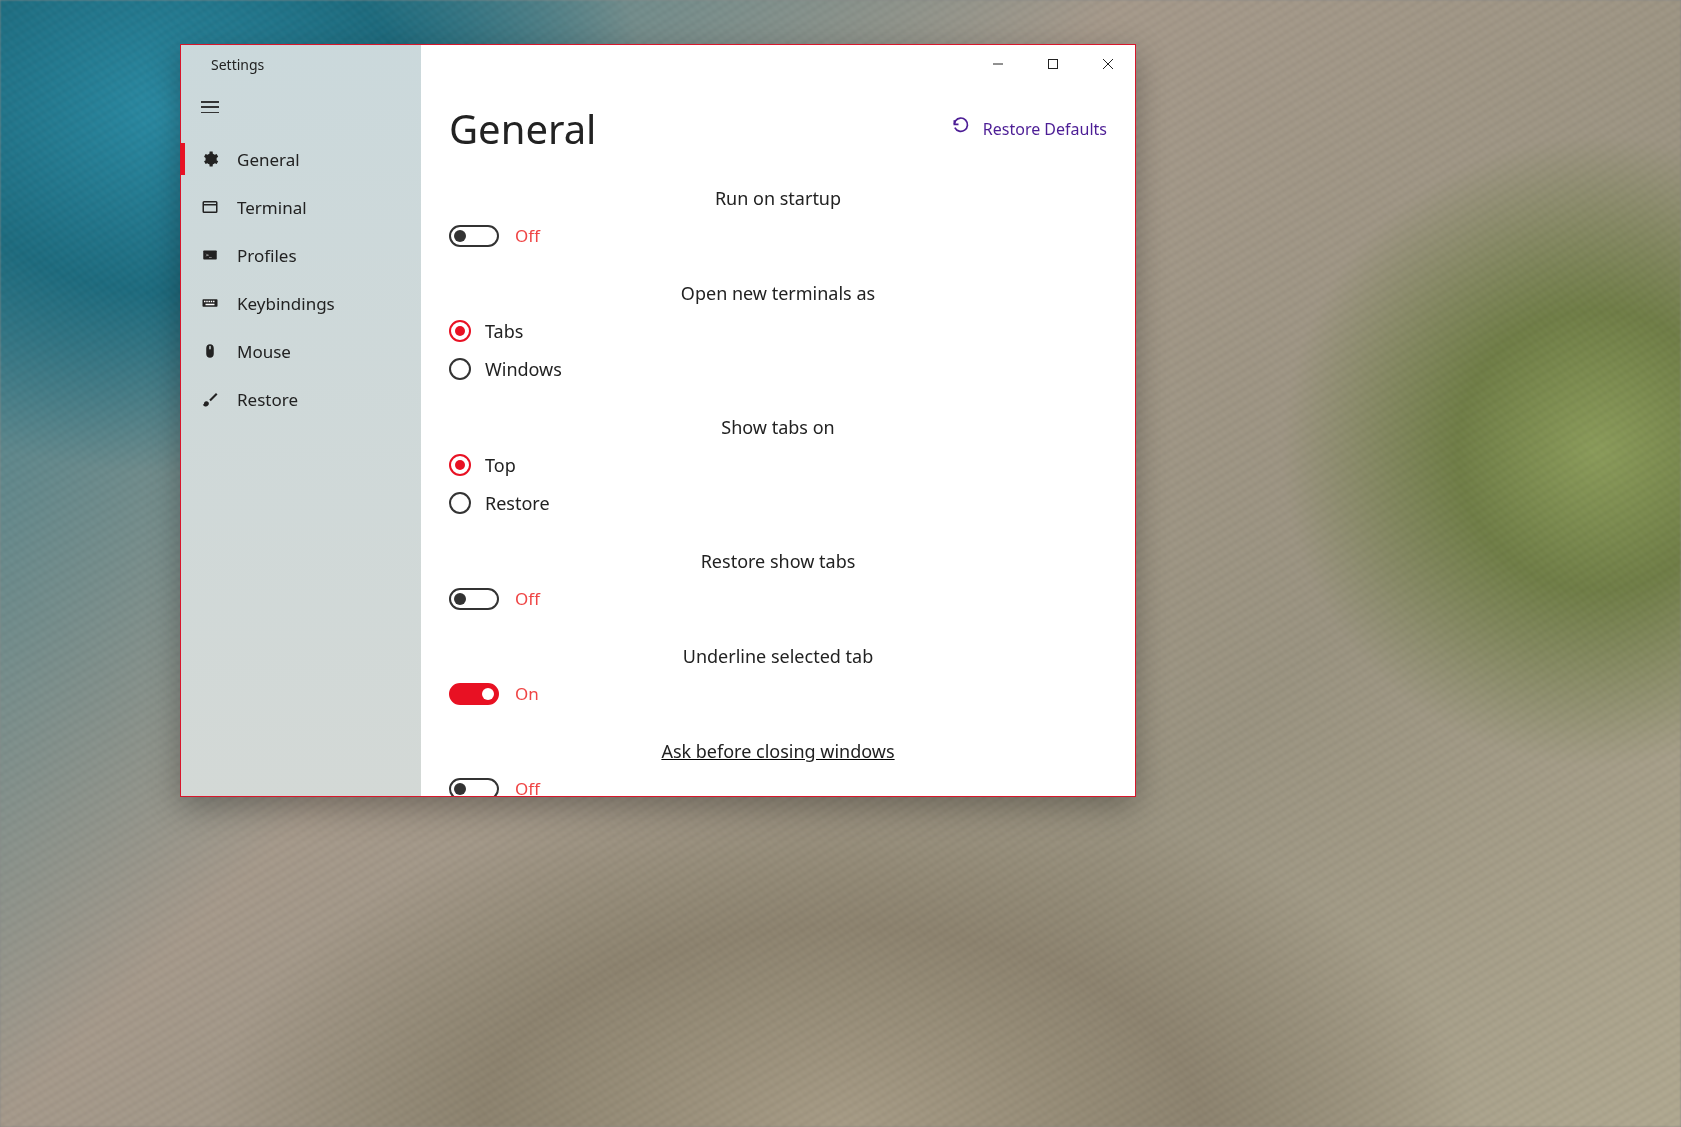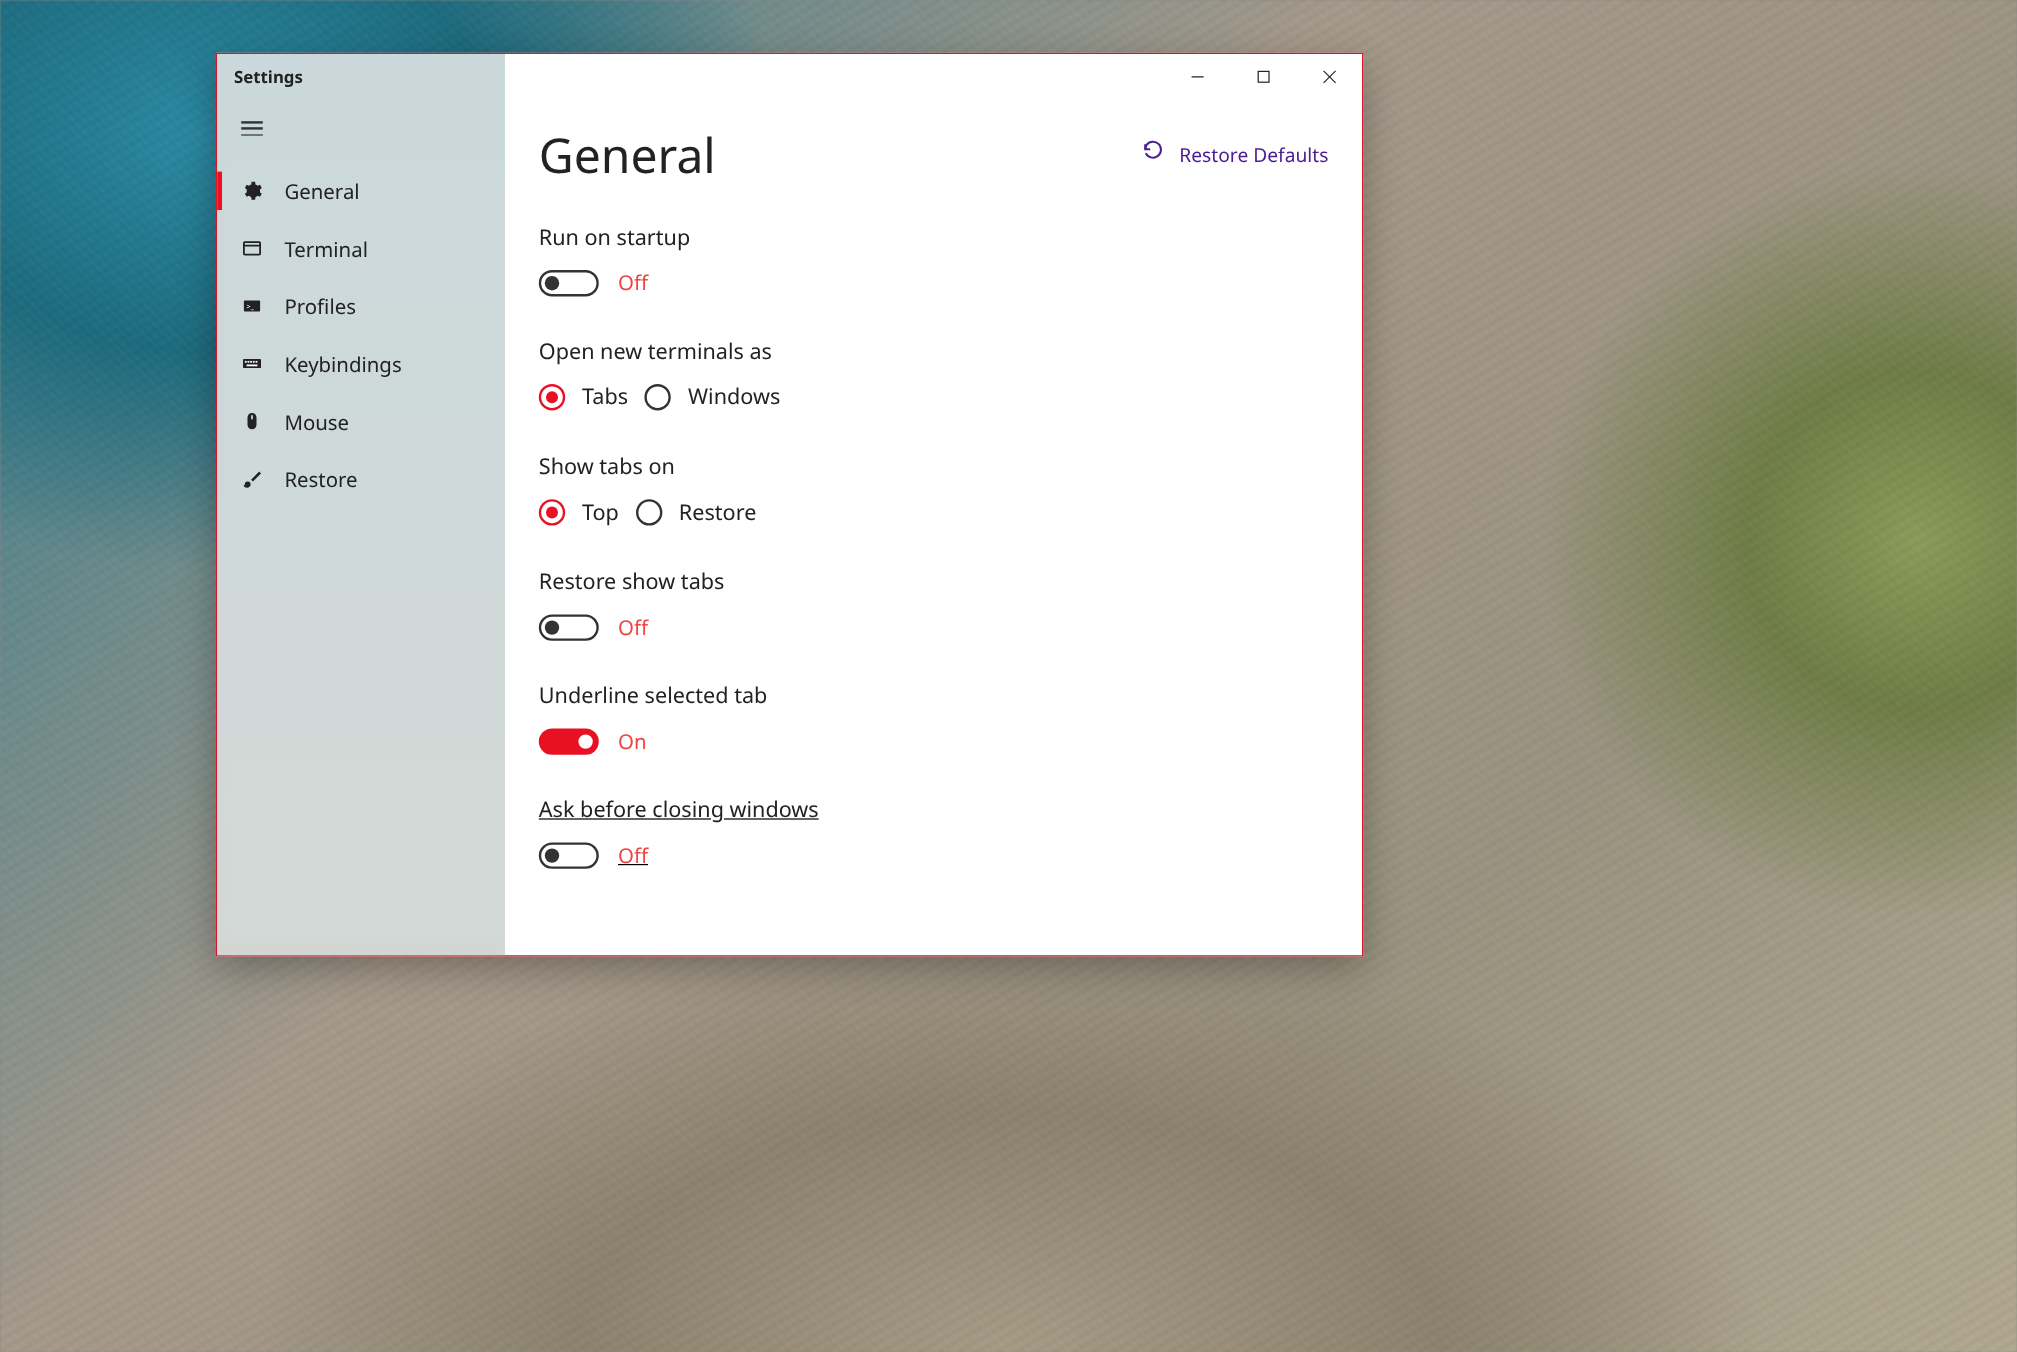--- a/index.html
+++ b/index.html
@@ -46,24 +46,23 @@
 
   .titlebar {
     height: 38px;
     display: flex;
     align-items: center;
     flex-shrink: 0;
     position: relative;
     z-index: 2;
   }
   .titlebar-title {
-    padding-left: 14px;
+    padding-left: 30px;
     font-size: 14px;
     color: #222;
-    font-weight: bold;
   }
   .titlebar-spacer { flex: 1; }
   .winbtn {
     width: 55px;
     height: 38px;
     display: flex;
     align-items: center;
     justify-content: center;
     color: #222;
   }
@@ -145,20 +144,21 @@
     display: flex; align-items: center; gap: 12px;
     font-size: 16px; color: #4c1d95; cursor: pointer;
   }
   .restore svg { width: 20px; height: 20px; }
 
   .section { margin-bottom: 34px; }
   .section-title {
     font-size: 18px;
     color: #222;
     margin-bottom: 14px;
+    text-align: center;
   }
 
   .toggle-row { display: flex; align-items: center; gap: 16px; }
   .toggle {
     width: 50px; height: 22px;
     border: 2px solid #333;
     border-radius: 11px;
     position: relative;
     background: #fff;
     cursor: pointer;
@@ -173,21 +173,21 @@
   .toggle.on {
     background: #e81123;
     border-color: #e81123;
   }
   .toggle.on .knob {
     background: #fff;
     left: auto; right: 3px;
   }
   .toggle-label { font-size: 17px; color: #ef4444; }
 
-  .radio-group { display: flex; flex-direction: row; gap: 14px; margin-top: 6px; }
+  .radio-group { display: flex; flex-direction: column; gap: 14px; margin-top: 6px; }
   .radio-row { display: flex; align-items: center; gap: 14px; cursor: pointer; }
   .radio {
     width: 22px; height: 22px;
     border: 2px solid #333;
     border-radius: 50%;
     position: relative;
   }
   .radio.selected { border-color: #e81123; }
   .radio.selected::after {
     content: "";

